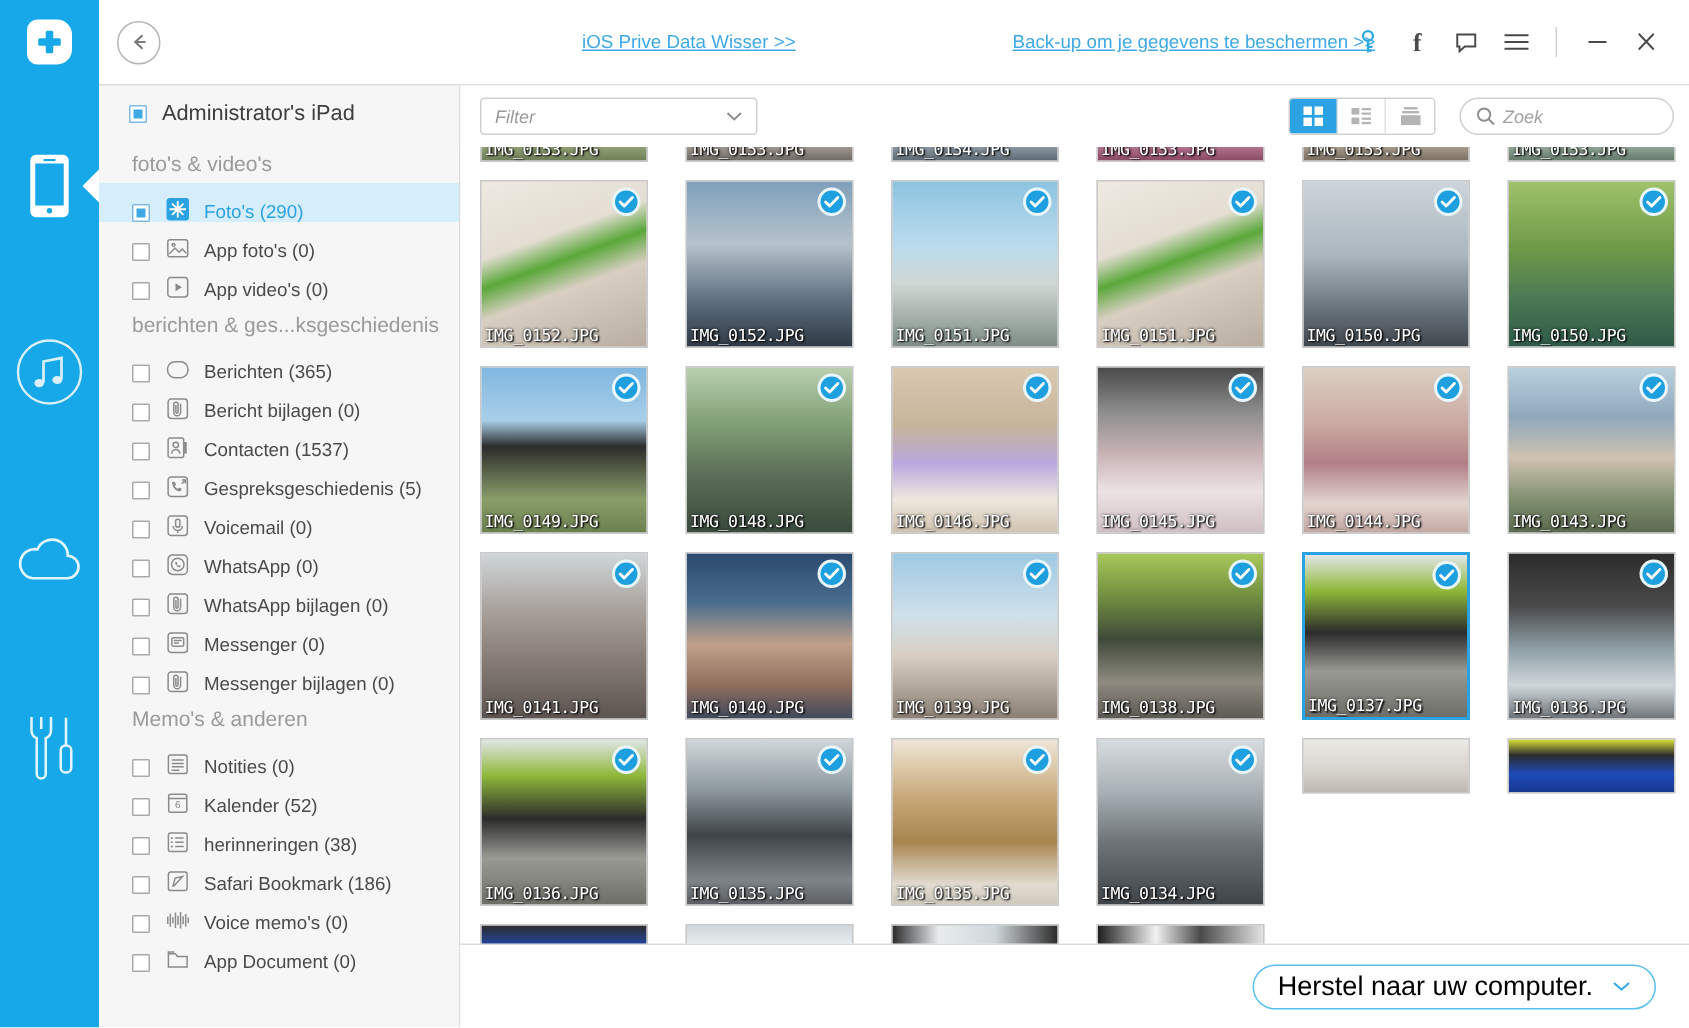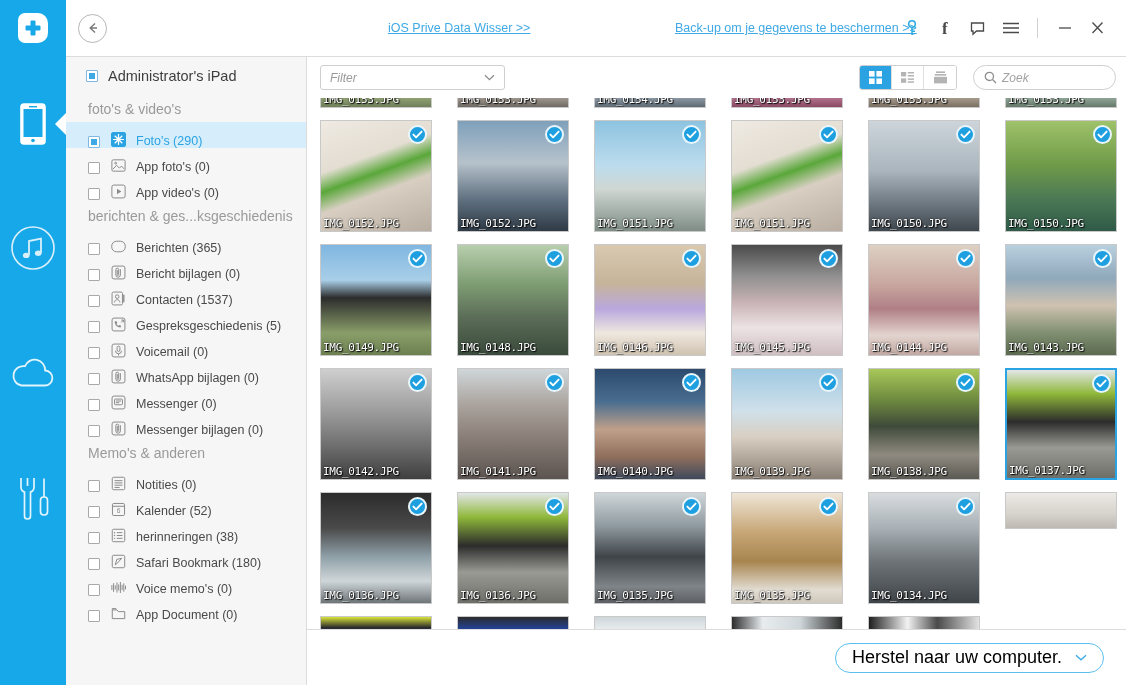--- a/index.html
+++ b/index.html
@@ -426,20 +426,31 @@
                   <rect x="7.5" y="4.4" width="3" height="5.6" rx="1.5"></rect>
                   <path d="M5.8 9.2a3.2 3.2 0 0 0 6.4 0M9 12.4v1.8"></path>
                 </svg>
               </span>
               <span class="nav-label">Voicemail (0)</span>
             </div>
             <div class="nav-item">
               <span class="cb"></span>
               <span class="ico">
                 <svg viewBox="0 0 18 18" width="17" height="17" fill="none" stroke="currentColor" stroke-width="1.05">
+                  <rect x="2.2" y="2.2" width="13.6" height="13.6" rx="3"></rect>
+                  <circle cx="9" cy="8.8" r="4.4"></circle>
+                  <path d="M7.2 7c0 2.2 1.5 3.7 3.5 3.7l.3-1-1.1-.5-.6.6a3.5 3.5 0 0 1-1.1-1.1l.6-.6-.5-1.1z" fill="currentColor" stroke="none"></path>
+                </svg>
+              </span>
+              <span class="nav-label">WhatsApp (0)</span>
+            </div>
+            <div class="nav-item">
+              <span class="cb"></span>
+              <span class="ico">
+                <svg viewBox="0 0 18 18" width="17" height="17" fill="none" stroke="currentColor" stroke-width="1.05">
                   <rect x="2.2" y="2.2" width="13.6" height="13.6" rx="2"></rect>
                   <path d="M11 5.5v6.1a2.4 2.4 0 0 1-4.8 0V5.9a1.5 1.5 0 0 1 3 0v5.5a.75.75 0 0 1-1.5 0V6.3"></path>
                 </svg>
               </span>
               <span class="nav-label">WhatsApp bijlagen (0)</span>
             </div>
             <div class="nav-item">
               <span class="cb"></span>
               <span class="ico">
                 <svg viewBox="0 0 18 18" width="17" height="17" fill="none" stroke="currentColor" stroke-width="1.05">
@@ -496,21 +507,21 @@
               <span class="nav-label">herinneringen (38)</span>
             </div>
             <div class="nav-item">
               <span class="cb"></span>
               <span class="ico">
                 <svg viewBox="0 0 18 18" width="17" height="17" fill="none" stroke="currentColor" stroke-width="1.05">
                   <rect x="2.4" y="2.4" width="13.2" height="13.2" rx="1.6"></rect>
                   <path d="M12.4 5.6 6.4 12.2 5.6 12.4 7.2 6.8z"></path>
                 </svg>
               </span>
-              <span class="nav-label">Safari Bookmark (180)</span>
+              <span class="nav-label">Safari Bookmark (186)</span>
             </div>
             <div class="nav-item">
               <span class="cb"></span>
               <span class="ico">
                 <svg viewBox="0 0 18 18" width="17" height="17" fill="none" stroke="currentColor" stroke-width="1.05">
                   <path d="M2 6.4v5.2M3.8 4.4v9.2M5.6 6.8v4.4M7.4 3.6v10.8M9.2 5.8v6.4M11 3.2v11.6M12.8 6.2v5.6M14.6 4.6v8.8M16.4 7v4"></path>
                 </svg>
               </span>
               <span class="nav-label">Voice memo's (0)</span>
             </div>
@@ -702,29 +713,20 @@
               <div class="thumb">
                 <div class="art" style="background: linear-gradient(rgb(185, 208, 222) 0%, rgb(143, 168, 187) 30%, rgb(207, 194, 176) 55%, rgb(127, 143, 112) 80%, rgb(92, 106, 80) 100%);"></div>
                 <div class="check">
                   <svg width="11" height="9" viewBox="0 0 11 9" fill="none" stroke="#fff" stroke-width="1.9" stroke-linecap="round" stroke-linejoin="round">
                     <path d="M1.4 4.6 4.1 7.3 9.6 1.6"></path>
                   </svg>
                 </div>
                 <div class="fname">IMG_0143.JPG</div>
               </div>
               <div class="thumb">
-                <div class="art" style="background: linear-gradient(rgb(207, 207, 207) 0%, rgb(154, 154, 154) 40%, rgb(110, 110, 110) 70%, rgb(63, 63, 63) 100%);"></div>
-                <div class="check">
-                  <svg width="11" height="9" viewBox="0 0 11 9" fill="none" stroke="#fff" stroke-width="1.9" stroke-linecap="round" stroke-linejoin="round">
-                    <path d="M1.4 4.6 4.1 7.3 9.6 1.6"></path>
-                  </svg>
-                </div>
-                <div class="fname">IMG_0142.JPG</div>
-              </div>
-              <div class="thumb">
                 <div class="art" style="background: linear-gradient(rgb(207, 214, 217) 0%, rgb(168, 160, 154) 35%, rgb(138, 127, 120) 62%, rgb(92, 84, 80) 100%);"></div>
                 <div class="check">
                   <svg width="11" height="9" viewBox="0 0 11 9" fill="none" stroke="#fff" stroke-width="1.9" stroke-linecap="round" stroke-linejoin="round">
                     <path d="M1.4 4.6 4.1 7.3 9.6 1.6"></path>
                   </svg>
                 </div>
                 <div class="fname">IMG_0141.JPG</div>
               </div>
               <div class="thumb">
                 <div class="art" style="background: linear-gradient(rgb(44, 74, 110) 0%, rgb(74, 110, 143) 30%, rgb(192, 160, 138) 55%, rgb(143, 110, 92) 80%, rgb(63, 74, 92) 100%);"></div>

